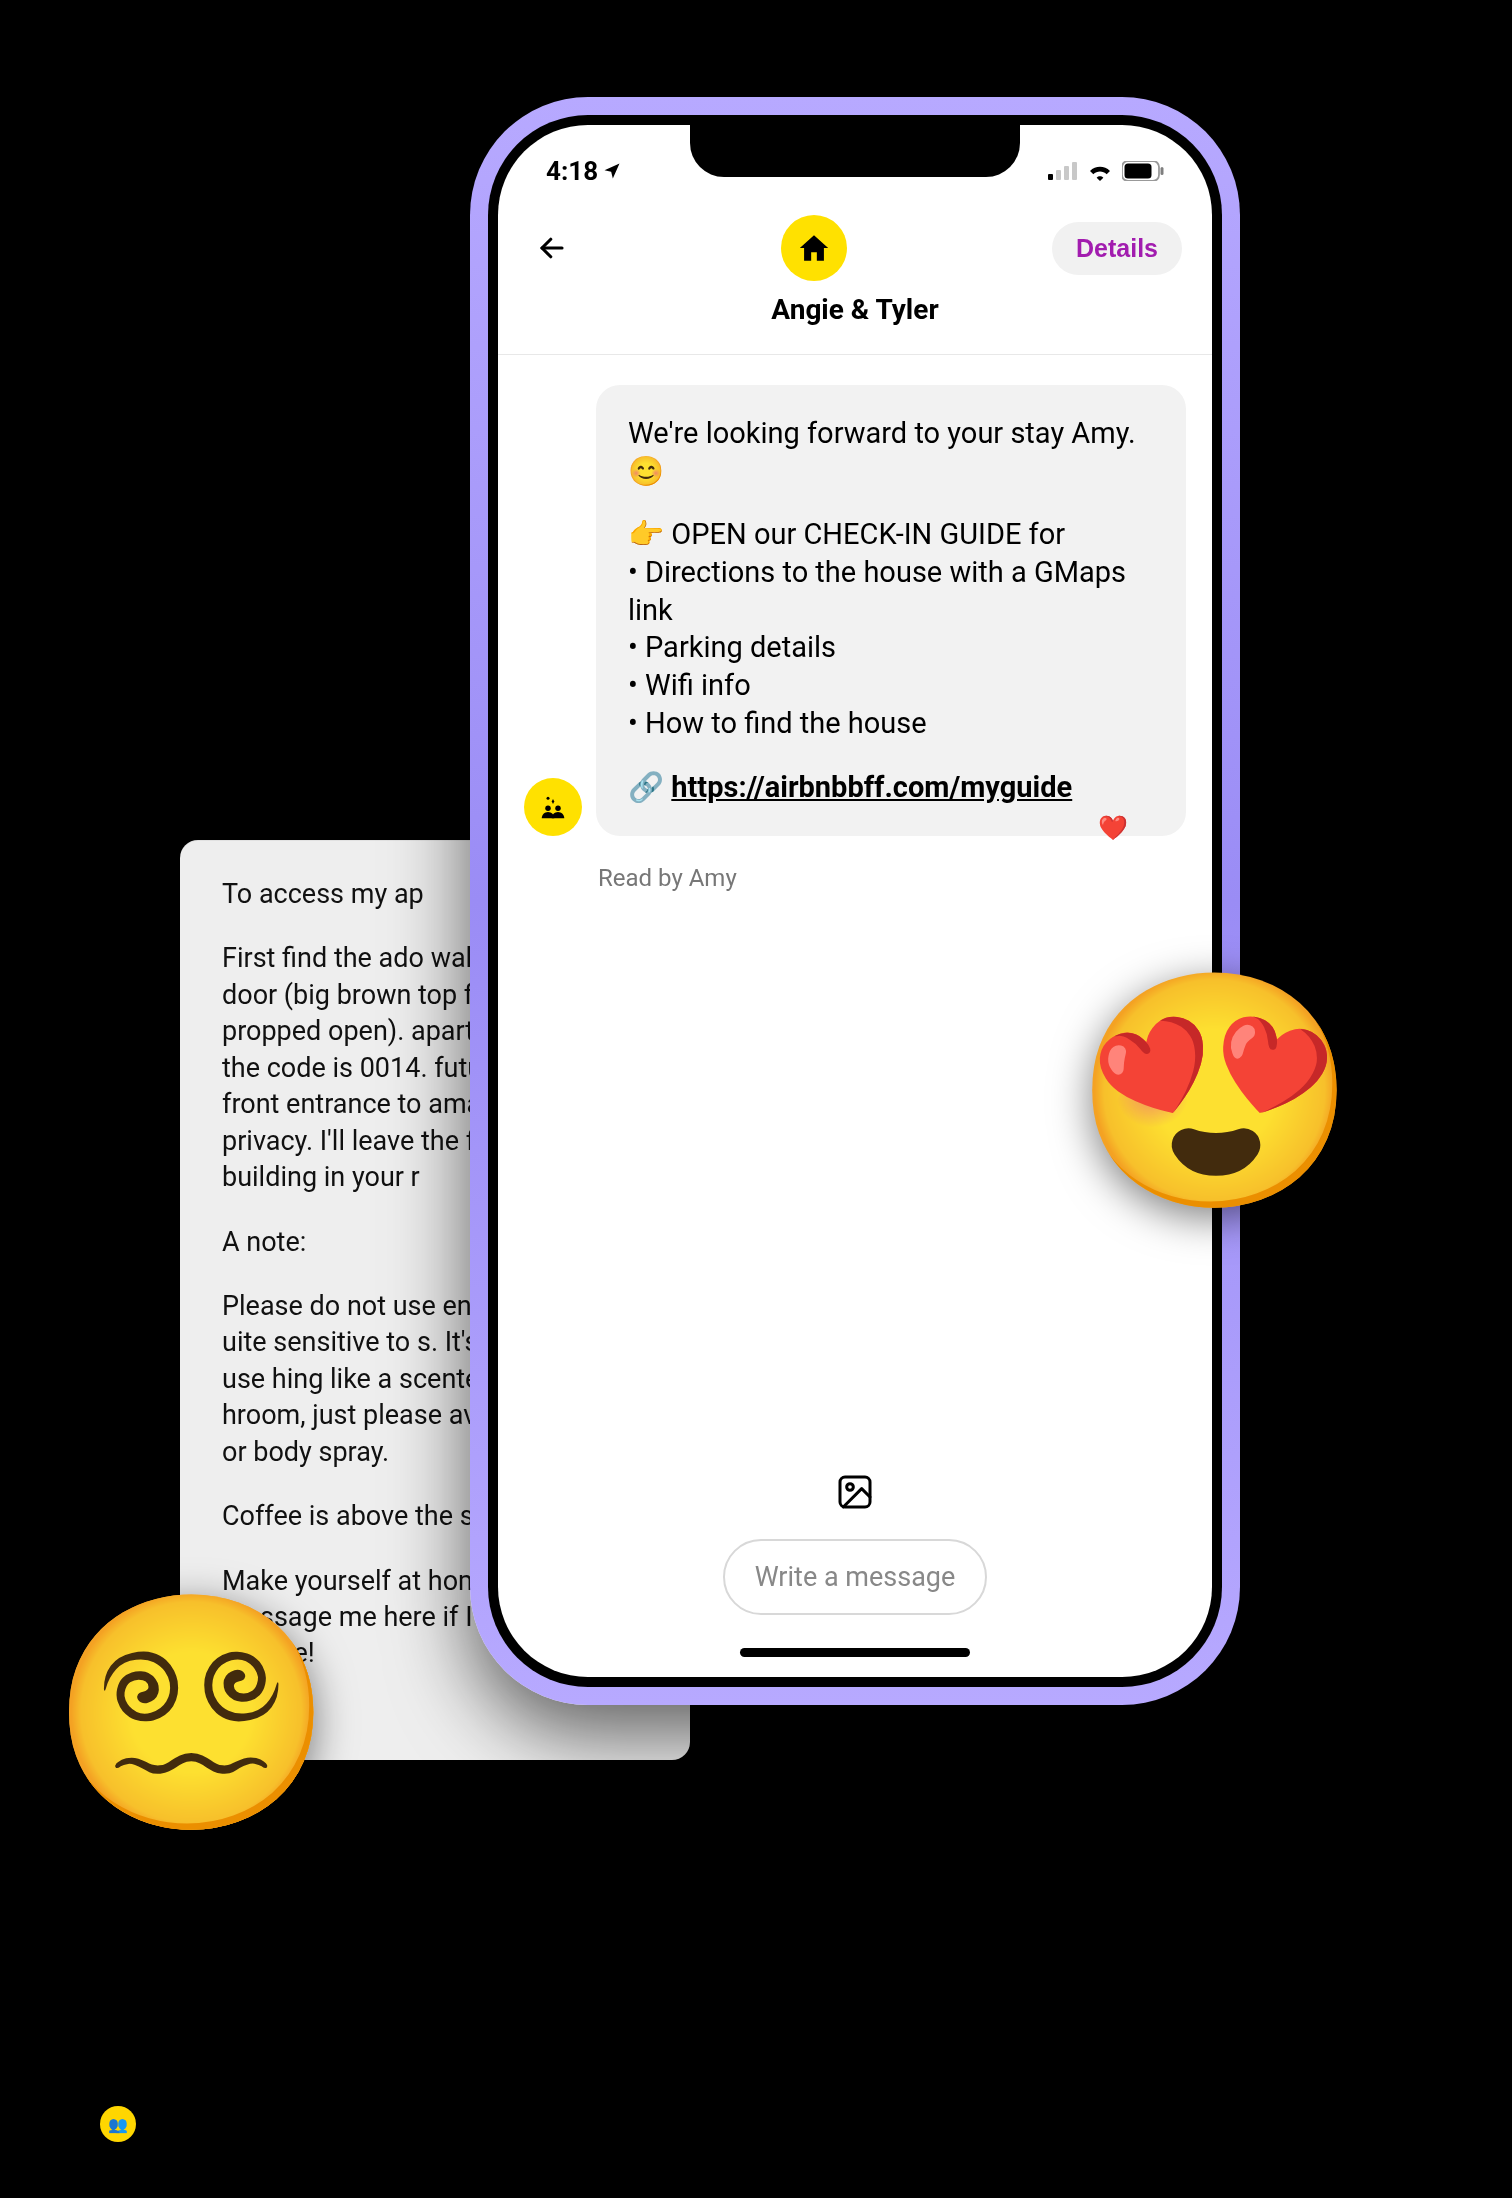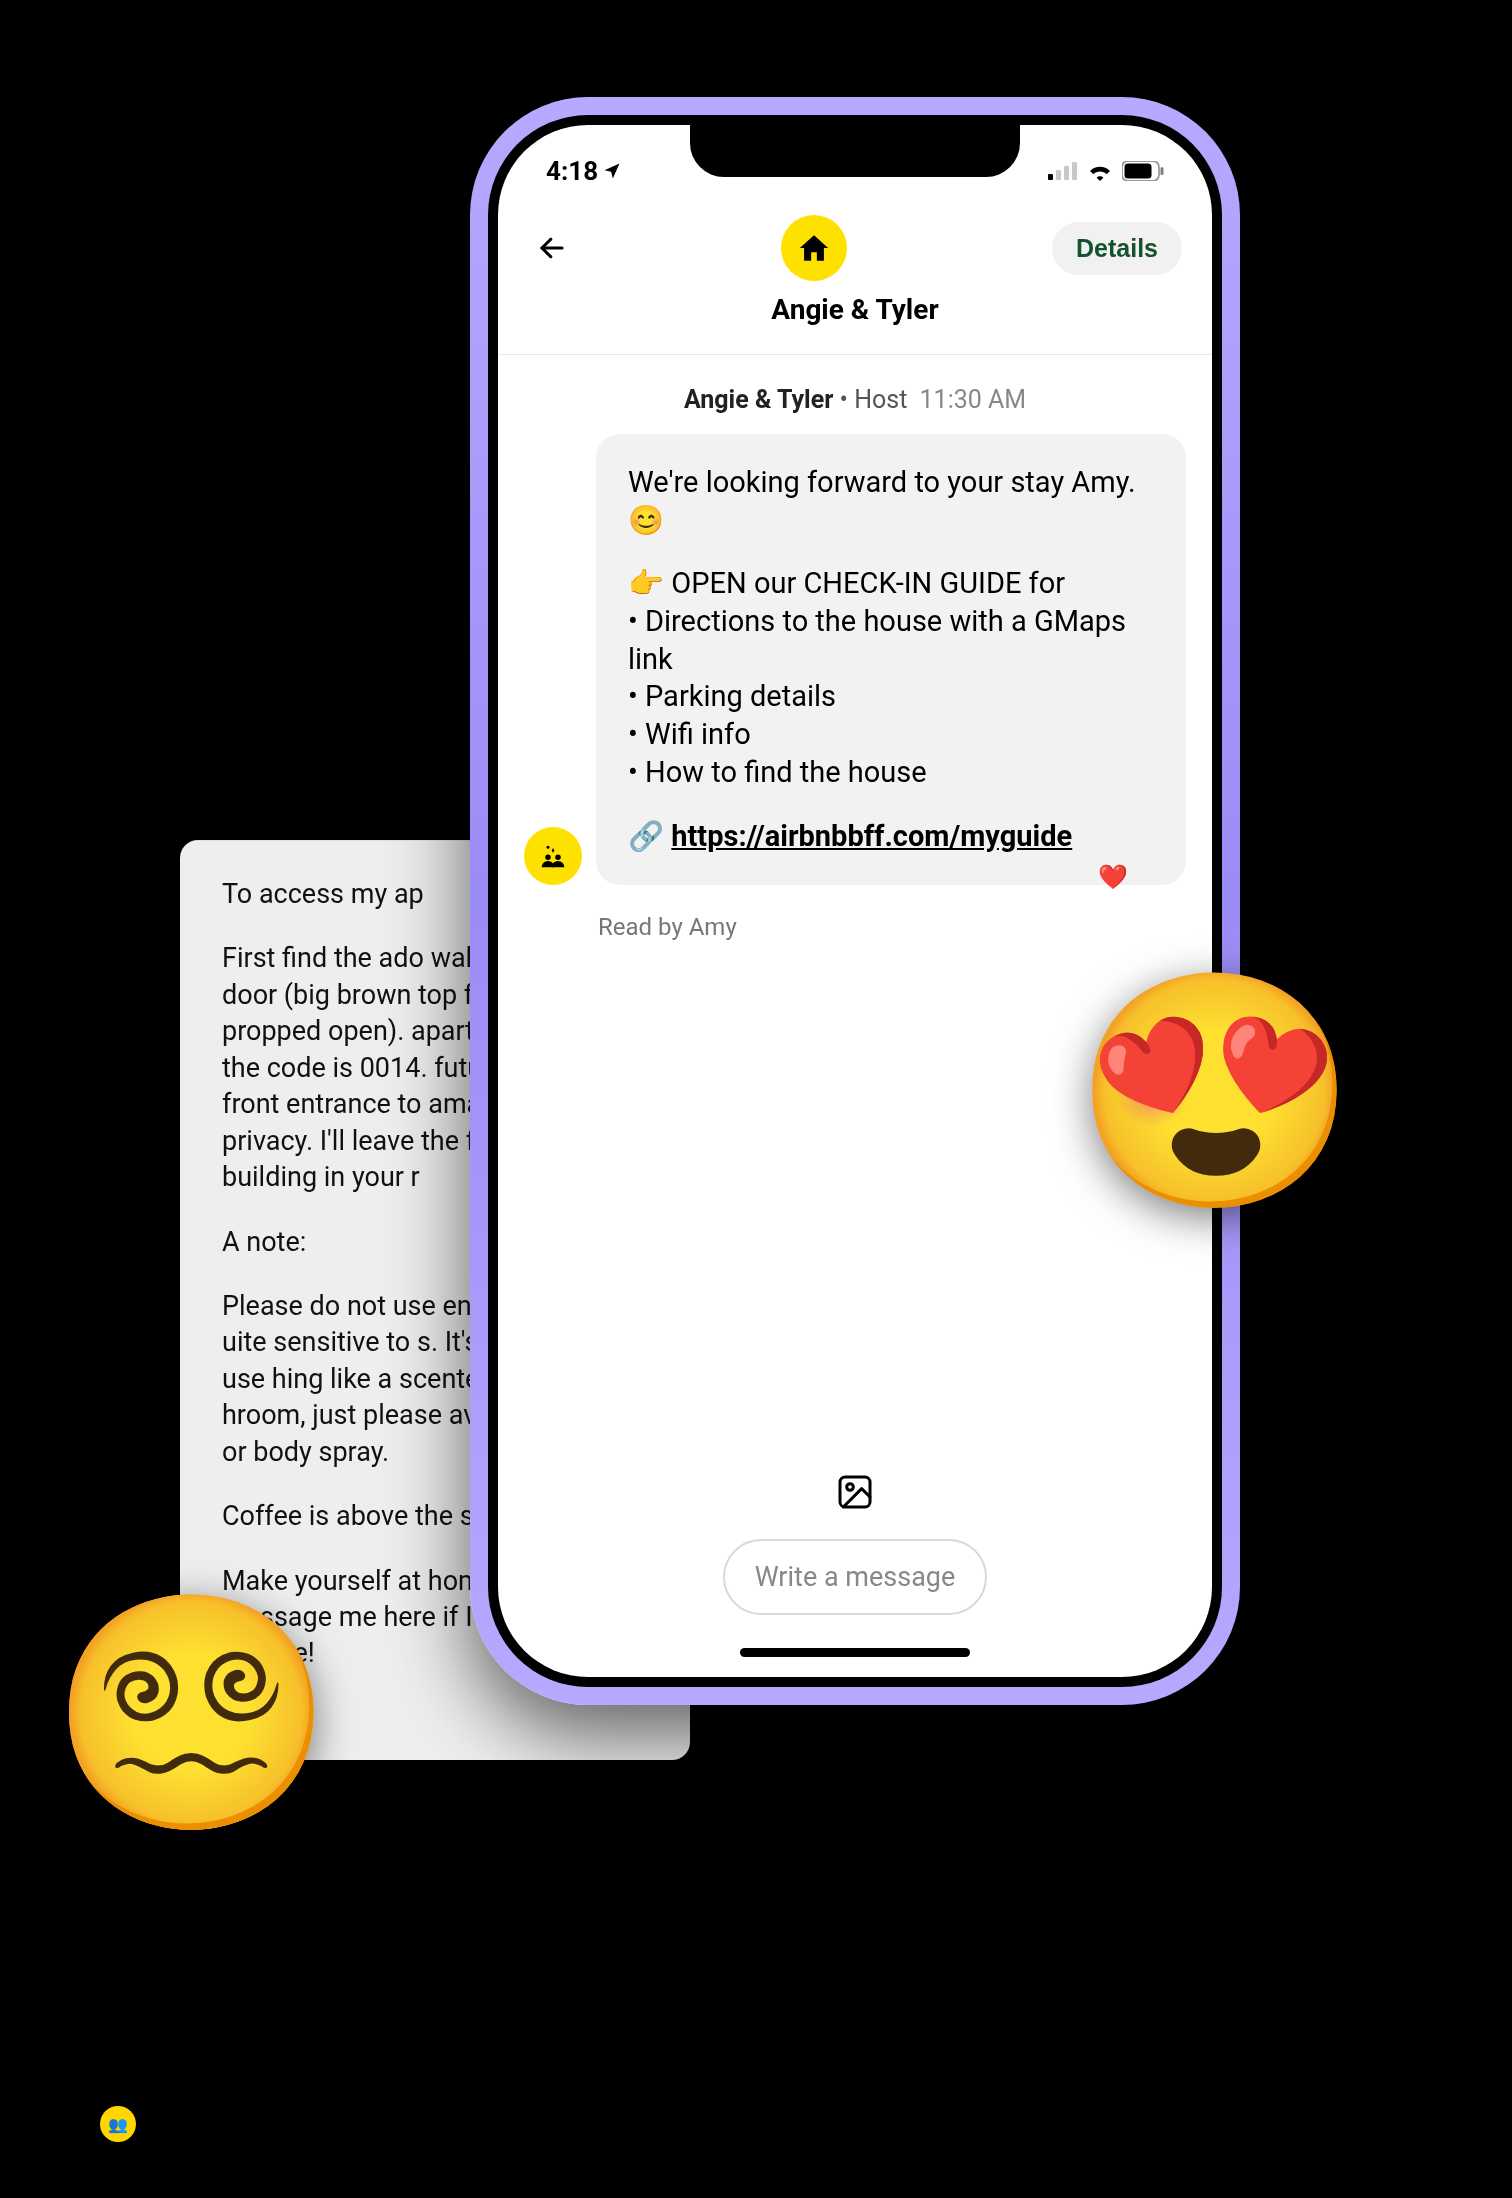--- a/index.html
+++ b/index.html
@@ -133,21 +133,21 @@
       justify-content: center;
       cursor: pointer;
     }
     .details-btn {
       background: #f1f1f1;
       border: none;
       border-radius: 28px;
       padding: 12px 24px;
       font-size: 25px;
       font-weight: 600;
-      color: #14532d;
+      color: #a21caf;
       cursor: pointer;
     }
     .header-logo {
       width: 66px;
       height: 66px;
       border-radius: 50%;
       background: #ffe100;
       display: flex;
       align-items: center;
       justify-content: center;
@@ -352,25 +352,20 @@
             <svg width="34" height="34" viewBox="0 0 24 24" fill="#000">
               <path d="M12 3l10 9h-3v9h-5v-6h-4v6H5v-9H2l10-9z"></path>
             </svg>
           </div>
           <button class="details-btn">Details</button>
         </div>
         <div class="header-title">Angie &amp; Tyler</div>
       </div>
 
       <div class="conversation">
-        <div class="msg-meta">
-          <span class="sender">Angie &amp; Tyler</span>
-          <span class="role"> • <span>Host</span></span>
-          <span class="time">11:30 AM</span>
-        </div>
 
         <div class="msg-row">
           <div class="msg-avatar">
             <span>
               <svg width="30" height="30" viewBox="0 0 24 24" fill="#000">
                 <circle cx="8" cy="5" r="1.2"></circle>
                 <path d="M12 5.5l-1 2 1 2 1-2-1-2z"></path>
                 <circle cx="8" cy="13" r="2.2"></circle>
                 <circle cx="16" cy="13" r="2.2"></circle>
                 <path d="M3 21c0-2.8 2.2-5 5-5s5 2.2 5 5"></path>

